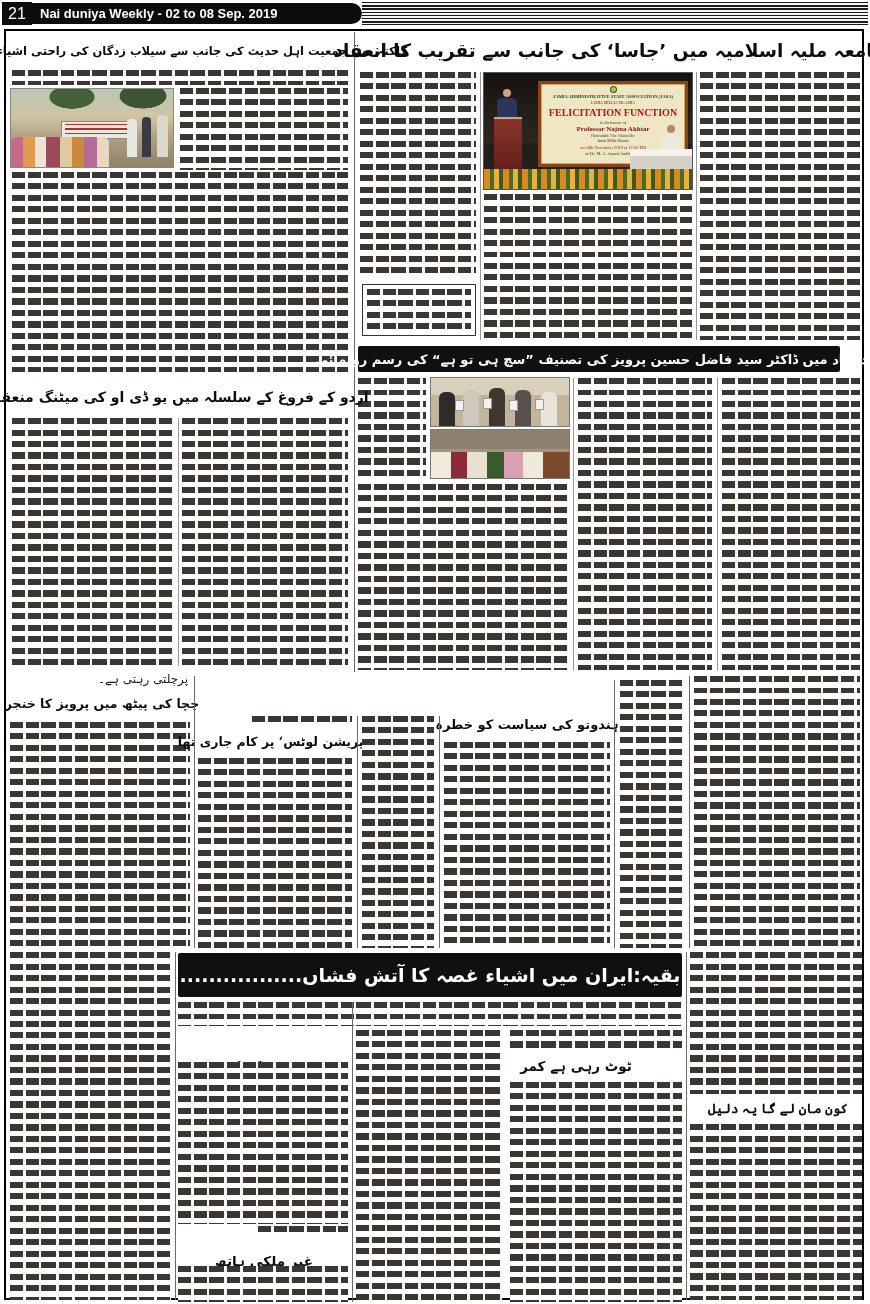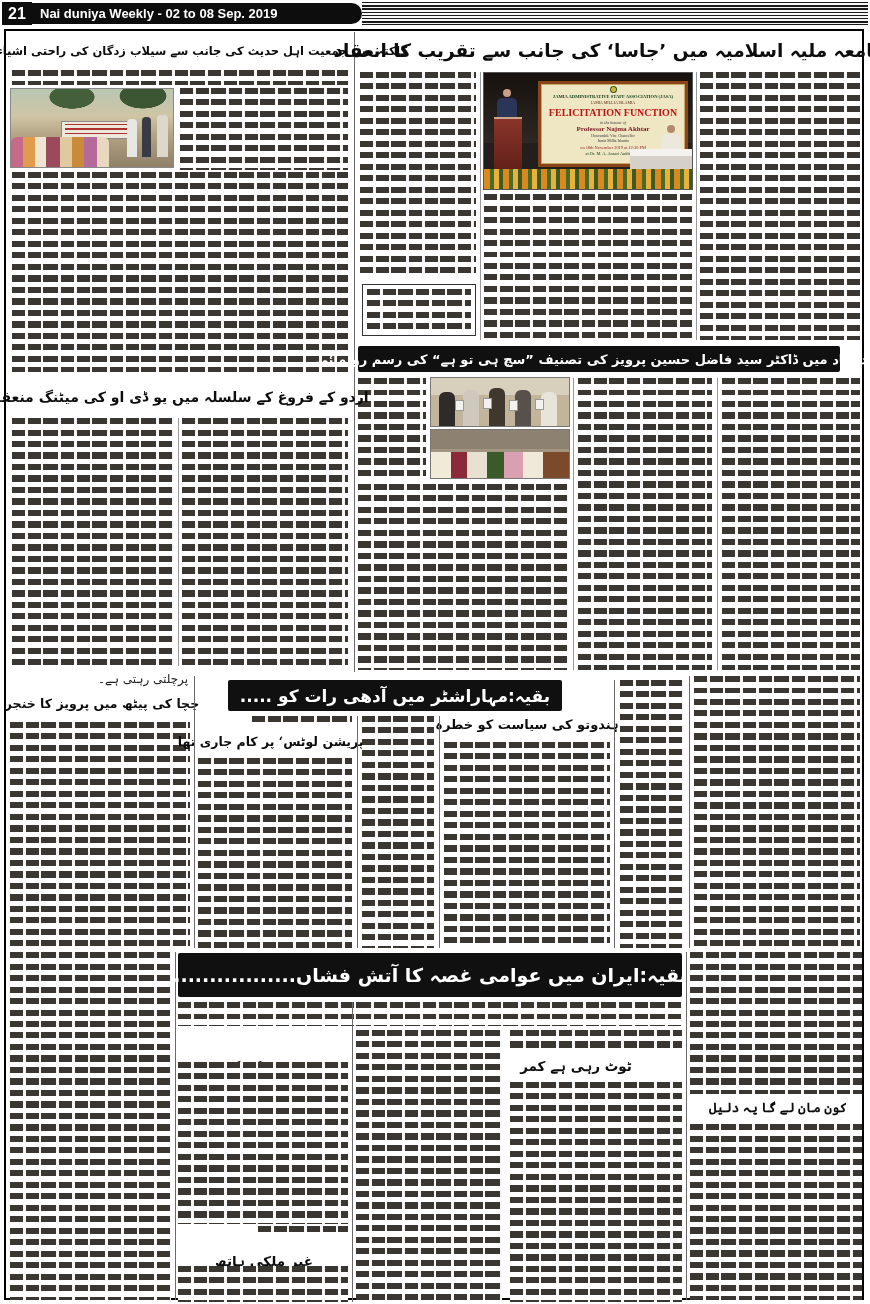--- a/index.html
+++ b/index.html
@@ -19,21 +19,21 @@
   .rule{background:#6a6a6a;width:1px;}
   .small-urdu{direction:rtl;text-align:left;color:#222;white-space:nowrap;}
   .boardline{text-align:center;line-height:1.25;font-family:"Liberation Serif",serif;}
 </style>
 </head>
 <body>
 
 <div id="page">
 
   <div class="abs" style="left:0;top:0;width:870px;height:28px;background:#fff;">
-    <div class="abs" style="left:2px;top:2px;width:30px;height:23px;background:#0d0d0d;color:#fff;font-weight:bold;
+    <div class="abs" style="left:2px;top:2px;width:30px;height:23px;background:#0d0d0d;color:#fff;font-weight:normal;
                 font-size:16px;display:flex;align-items:center;justify-content:center;font-family:'Liberation Sans',sans-serif;">21</div>
     <div class="abs" style="left:32px;top:3px;width:330px;height:21px;background:#0d0d0d;color:#fff;font-weight:bold;
                 font-size:13px;display:flex;align-items:center;padding-left:8px;border-radius:0 11px 11px 0;
                 font-family:'Liberation Sans',sans-serif;">Nai duniya Weekly - 02 to 08 Sep. 2019</div>
     <div class="abs" style="left:362px;top:2px;width:506px;height:23px;
                 background:repeating-linear-gradient(to bottom,#1a1a1a 0 1.3px,#f5f5f5 1.3px 3.2px);"></div>
   </div>
 
   <div class="abs" style="left:4px;top:29px;width:860px;height:1271px;border:2px solid #000;"></div>
 
@@ -124,21 +124,20 @@
   <div class="abs gk" style="left:722px;top:378px;width:138px;height:292px;"></div>
   <div class="abs rule" style="left:573px;top:378px;height:292px;background:#999;"></div>
   <div class="abs rule" style="left:717px;top:378px;height:292px;background:#999;"></div>
 
   <div class="abs uh" lang="ur" style="left:12px;top:383px;width:338px;height:28px;font-size:14px;font-family:'DejaVu Serif','DejaVu Sans',serif;">اردو کے فروغ کے سلسلہ میں یو ڈی او کی میٹنگ منعقد</div>
   <div class="abs gk" style="left:182px;top:418px;width:166px;height:248px;"></div>
   <div class="abs gk" style="left:12px;top:418px;width:162px;height:248px;"></div>
   <div class="abs rule" style="left:178px;top:418px;height:248px;background:#999;"></div>
 
   <div class="abs small-urdu" lang="ur" style="left:96px;top:672px;width:94px;font-size:12px;text-align:center;">پرچلتی رہتی ہے۔</div>
-  <div class="abs bar" lang="ur" style="left:228px;top:680px;width:334px;height:31px;font-size:17px;">بقیہ:مہاراشٹر میں آدھی رات کو .....</div>
 
   <div class="abs uh" lang="ur" style="left:18px;top:690px;width:168px;height:26px;font-size:12.5px;font-family:'DejaVu Serif','DejaVu Sans',serif;">چچا کی پیٹھ میں پرویز کا خنجر</div>
   <div class="abs gk" style="left:10px;top:722px;width:180px;height:226px;"></div>
 
   <div class="abs gk" style="left:252px;top:716px;width:100px;height:11px;"></div>
   <div class="abs uh" lang="ur" style="left:198px;top:729px;width:154px;height:24px;font-size:12.5px;font-family:'DejaVu Serif','DejaVu Sans',serif;">’آپریشن لوٹس‘ پر کام جاری تھا</div>
   <div class="abs gk" style="left:198px;top:758px;width:154px;height:190px;"></div>
 
   <div class="abs gk" style="left:362px;top:716px;width:72px;height:232px;"></div>
 
@@ -150,35 +149,35 @@
 
   <div class="abs rule" style="left:194px;top:676px;height:272px;"></div>
   <div class="abs rule" style="left:357px;top:716px;height:232px;"></div>
   <div class="abs rule" style="left:439px;top:716px;height:232px;"></div>
   <div class="abs rule" style="left:614px;top:680px;height:268px;"></div>
   <div class="abs rule" style="left:689px;top:676px;height:272px;"></div>
 
   <div class="abs gk" style="left:10px;top:952px;width:161px;height:348px;"></div>
   <div class="abs rule" style="left:175px;top:952px;height:348px;"></div>
 
-  <div class="abs bar" lang="ur" style="left:178px;top:953px;width:504px;height:44px;font-size:19px;">بقیہ:ایران میں عوامی غصہ کا آتش فشاں.................</div>
+  <div class="abs bar" lang="ur" style="left:178px;top:953px;width:504px;height:44px;font-size:19px;">بقیہ:ایران میں اشیاء غصہ کا آتش فشاں.................</div>
 
   <div class="abs gk" style="left:178px;top:1002px;width:504px;height:24px;"></div>
 
   <div class="abs uh" lang="ur" style="left:195px;top:1054px;width:132px;height:24px;font-size:13.5px;font-family:'DejaVu Serif','DejaVu Sans',serif;">غریبوں کو کیش</div>
   <div class="abs gk" style="left:178px;top:1062px;width:170px;height:162px;"></div>
   <div class="abs gk" style="left:258px;top:1226px;width:90px;height:11px;"></div>
   <div class="abs uh" lang="ur" style="left:205px;top:1249px;width:118px;height:24px;font-size:13.5px;font-family:'DejaVu Serif','DejaVu Sans',serif;">غیر ملکی ہاتھ</div>
   <div class="abs gk" style="left:178px;top:1266px;width:170px;height:36px;"></div>
 
   <div class="abs gk" style="left:356px;top:1030px;width:146px;height:272px;"></div>
   <div class="abs rule" style="left:352px;top:1002px;height:300px;"></div>
 
   <div class="abs gk" style="left:510px;top:1030px;width:172px;height:22px;"></div>
   <div class="abs uh" lang="ur" style="left:514px;top:1054px;width:124px;height:24px;font-size:13.5px;font-family:'DejaVu Serif','DejaVu Sans',serif;">ٹوٹ رہی ہے کمر</div>
   <div class="abs gk" style="left:510px;top:1082px;width:172px;height:220px;"></div>
 
   <div class="abs gk" style="left:690px;top:952px;width:172px;height:142px;"></div>
-  <div class="abs uh" lang="ur" style="left:712px;top:1096px;width:132px;height:24px;font-size:13px;font-family:Liberation Serif, serif;">کون مان لے گا یہ دلیل</div>
+  <div class="abs uh" lang="ur" style="left:712px;top:1096px;width:132px;height:24px;font-size:13px;font-family:Liberation Sans, sans-serif;">کون مان لے گا یہ دلیل</div>
   <div class="abs gk" style="left:690px;top:1124px;width:172px;height:176px;"></div>
   <div class="abs rule" style="left:686px;top:952px;height:348px;"></div>
 
 </div>
 
 </body></html>

